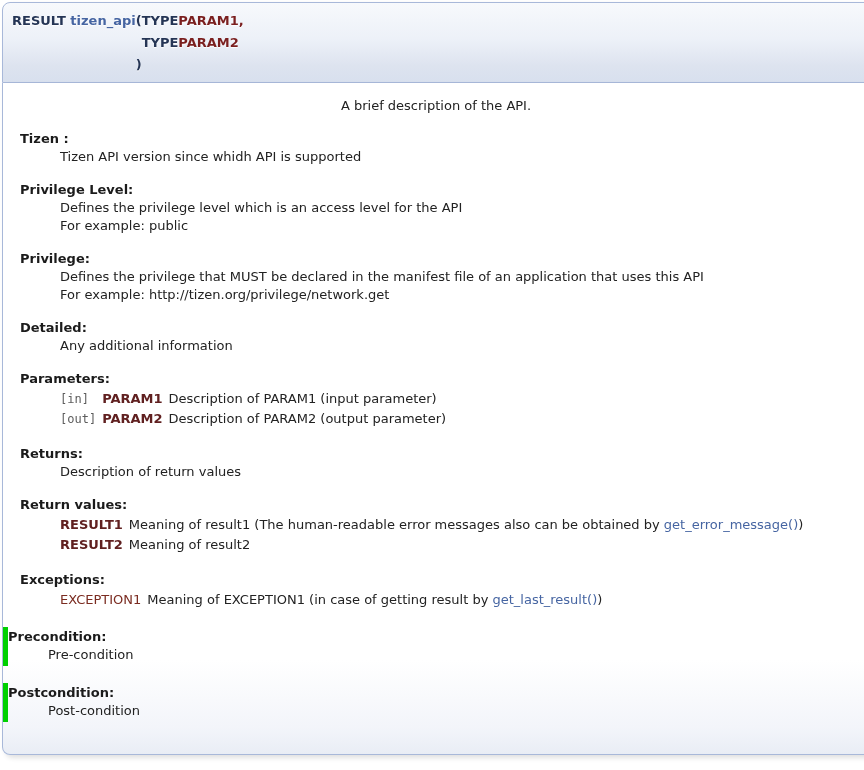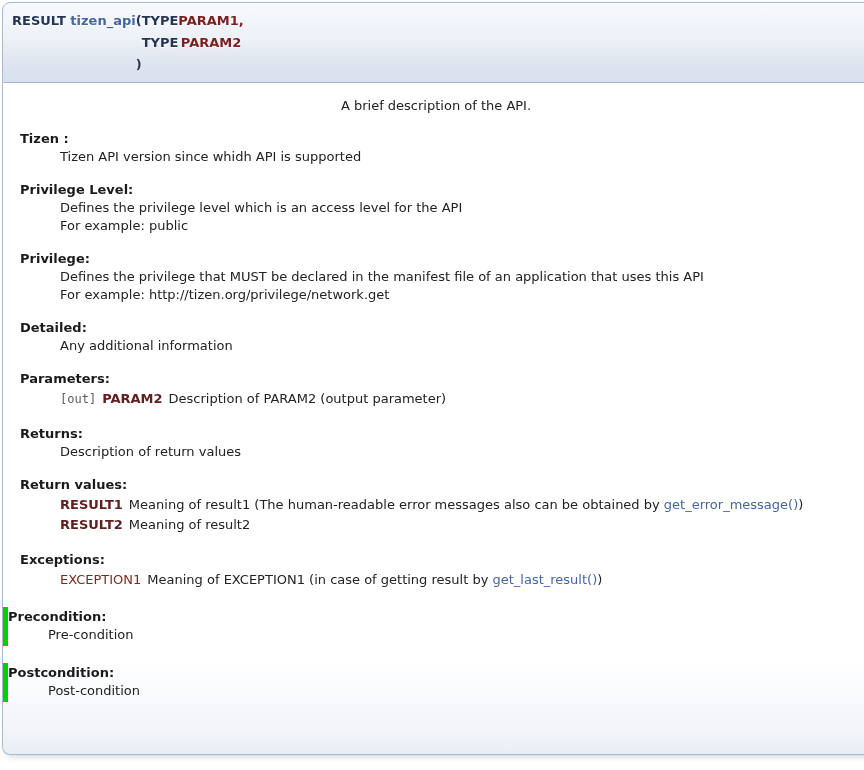--- a/index.html
+++ b/index.html
@@ -27,21 +27,20 @@
     padding: 7px 10px 6px 9px;
     text-shadow: 0 1px 1px rgba(255,255,255,0.9);
     box-shadow: 3px 2px 4px rgba(0,0,0,0.10);
   }
   table.sig { border-collapse: collapse; }
   table.sig td {
     padding: 1px 0;
     line-height: 20px;
     vertical-align: top;
     white-space: nowrap;
-    text-align: center;
   }
   td.memname { padding-right: 6px; }
   td.paren   { padding-right: 8px; }
   td.ptype   { padding-right: 10px; }
   .fn-link { color: #4665A2; text-decoration: none; font-weight: bold; cursor: pointer; }
   .pname-sig { color: #7a1f1f; }
   
   .memdoc {
     border: 1px solid #A8B8D9;
     border-top: 0;
@@ -133,20 +132,25 @@
     <dl>
       <dt>Detailed:</dt>
       <dd>Any additional information</dd>
     </dl>
 
     <dl>
       <dt>Parameters:</dt>
       <dd>
         <table class="fieldtable">
           <tbody>
+              <tr>
+            <td class="pdir">[in]</td>
+            <td class="pnamecell">PARAM1</td>
+            <td>Description of PARAM1 (input parameter)</td>
+          </tr>
           <tr>
             <td class="pdir">[out]</td>
             <td class="pnamecell">PARAM2</td>
             <td>Description of PARAM2 (output parameter)</td>
           </tr>
         </tbody>
           </table>
       </dd>
     </dl>
 

